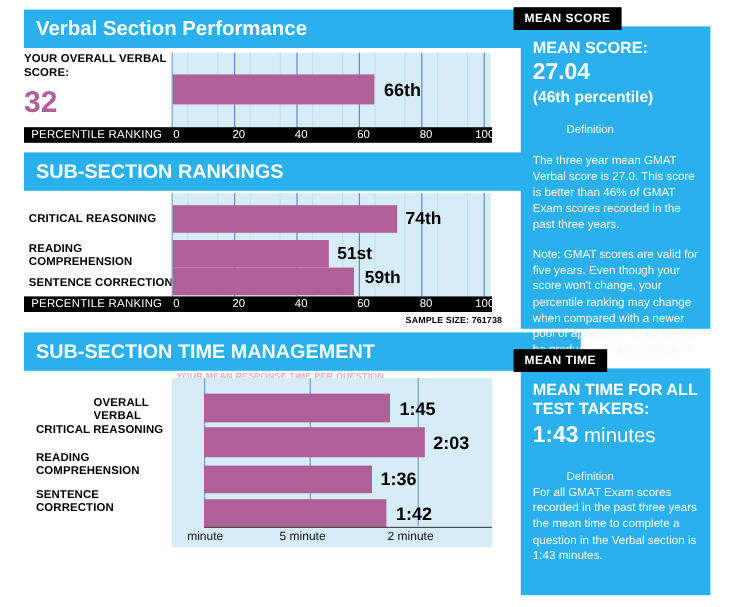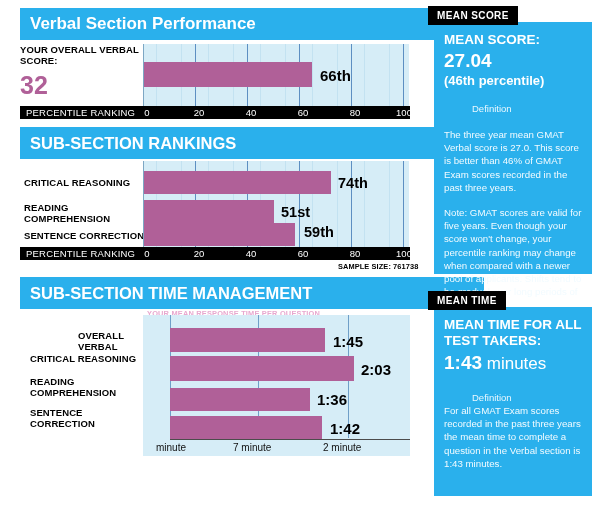--- a/index.html
+++ b/index.html
@@ -201,21 +201,21 @@
 
     <div class="dbar" style="left:27px;top:73px;width:140px;height:23px;"></div>
     <div class="dlabel" style="left:174px;top:76px;font-size:15px;">1:36</div>
 
     <div class="dbar" style="left:27px;top:101px;width:152px;height:24px;"></div>
     <div class="dlabel" style="left:187px;top:105px;font-size:15px;">1:42</div>
 
     <div class="time-axisline" style="left:27px;top:124px;width:240px;"></div>
 
     <div class="time-tick" style="left:13px;top:127px;">minute</div>
-    <div class="time-tick" style="left:90px;top:127px;">7 minute</div>
+    <div class="time-tick" style="left:90px;top:127px;">5 minute</div>
     <div class="time-tick" style="left:180px;top:127px;">2 minute</div>
   </div>
 
   <div class="rtag" style="left:428px;top:6px;">MEAN SCORE</div>
   <div class="rpanel" style="left:434px;top:22px;width:158px;height:252px;padding:10px 10px 0 10px;box-sizing:border-box;">
     <div class="r-h">MEAN SCORE:</div>
     <div class="r-big" style="margin-top:1px;">27.04</div>
     <div class="r-sub">(46th percentile)</div>
     <div class="r-def" style="margin-top:13px;">Definition</div>
     <div class="r-body" style="margin-top:13px;">The three year mean GMAT Verbal  score is 27.0. This score is better than 46% of GMAT Exam scores recorded in the past three years.</div>

